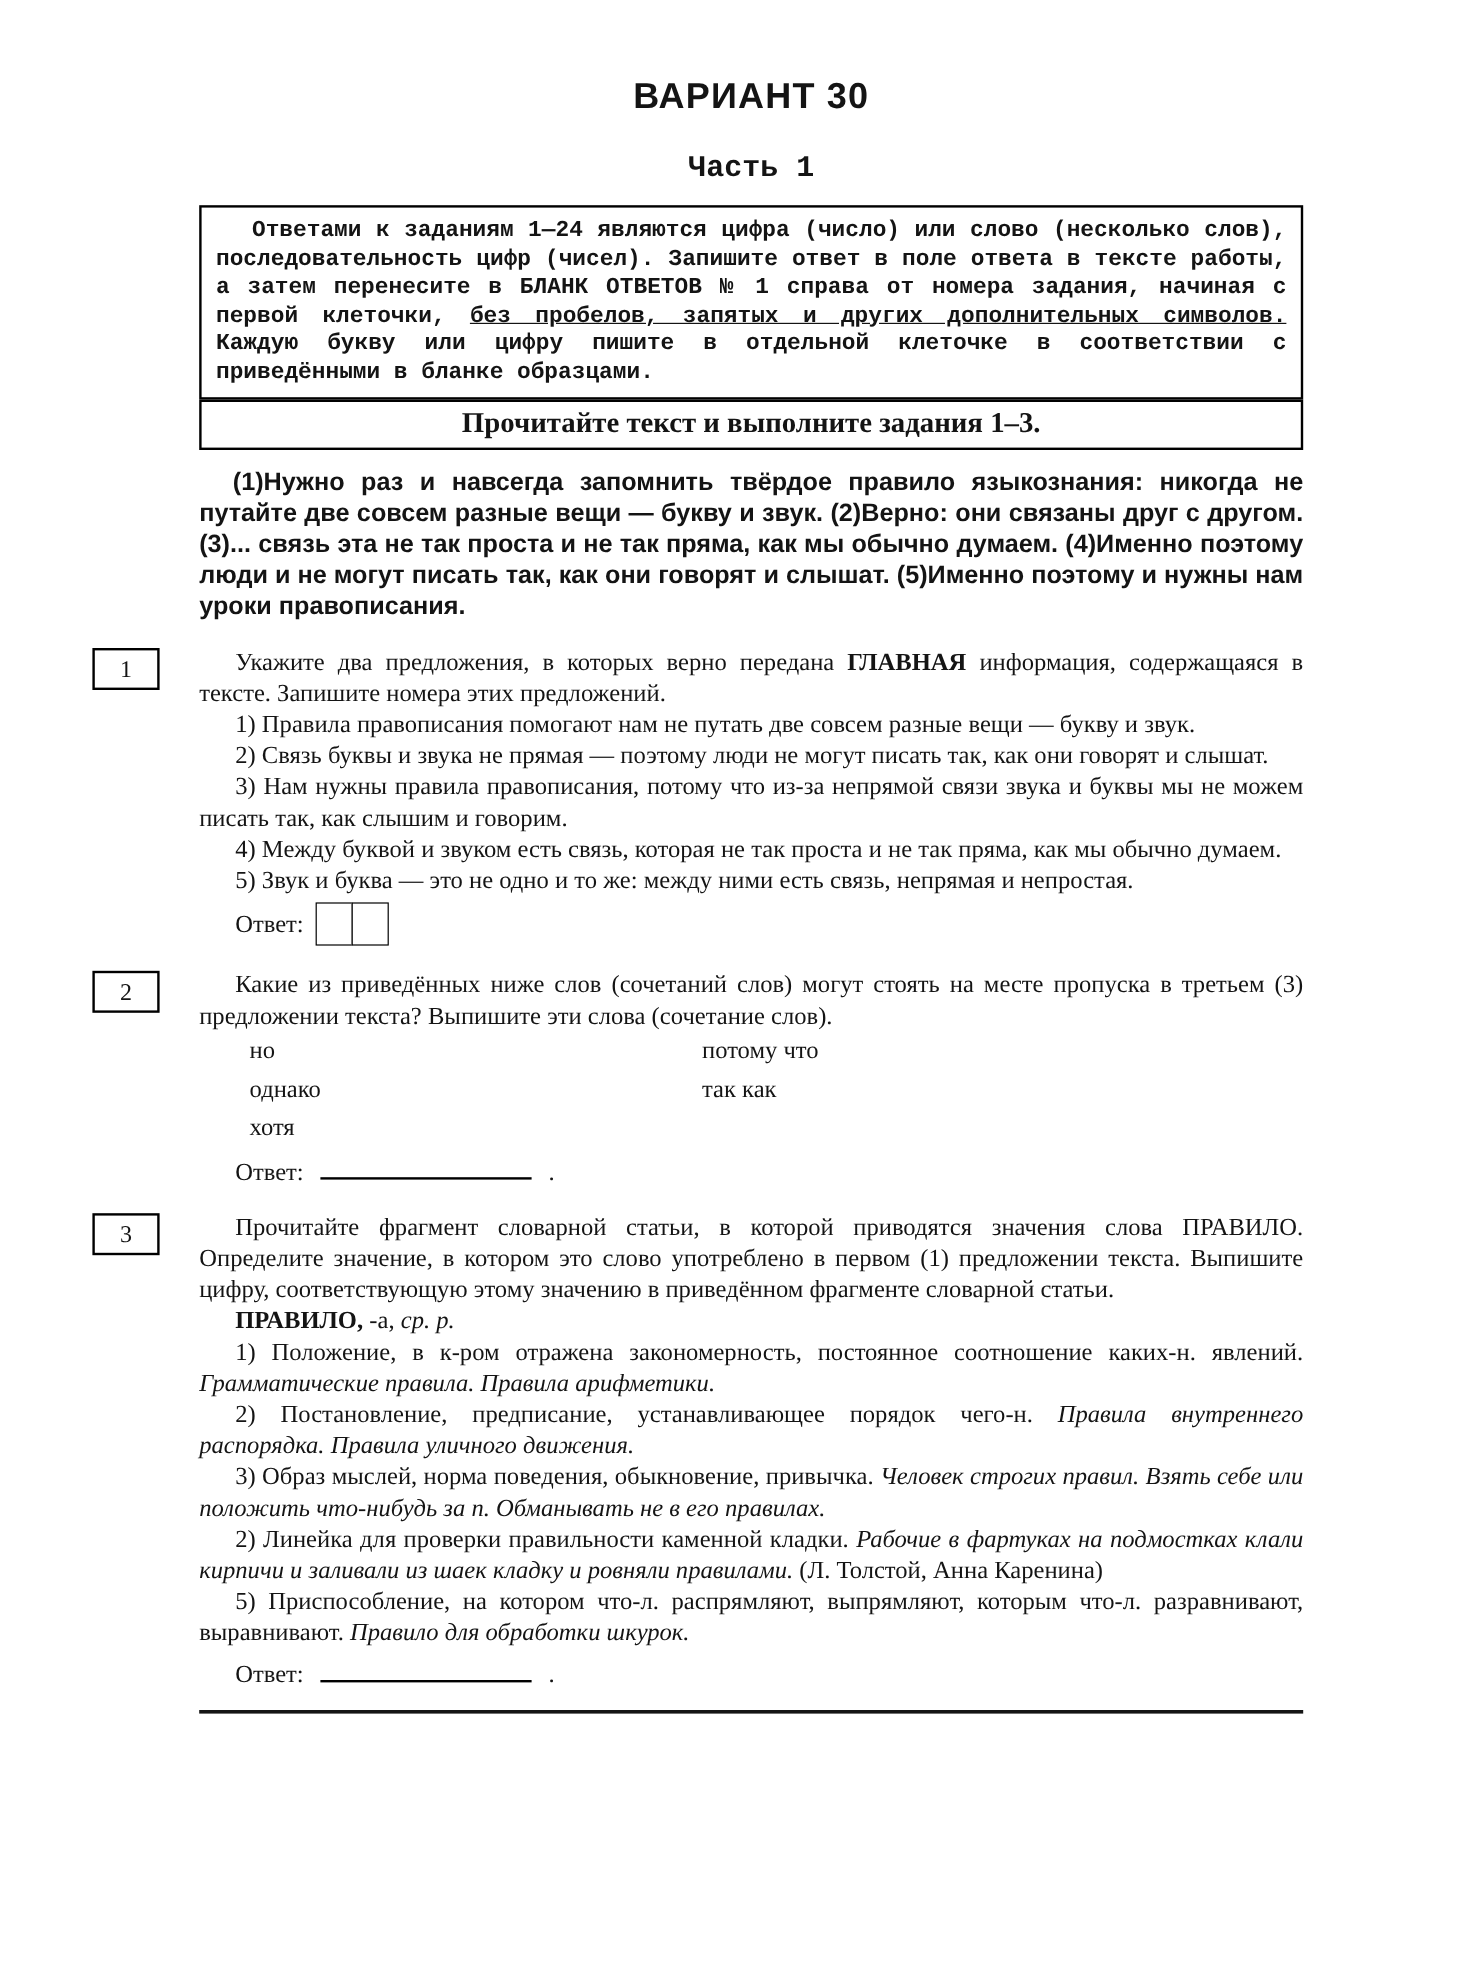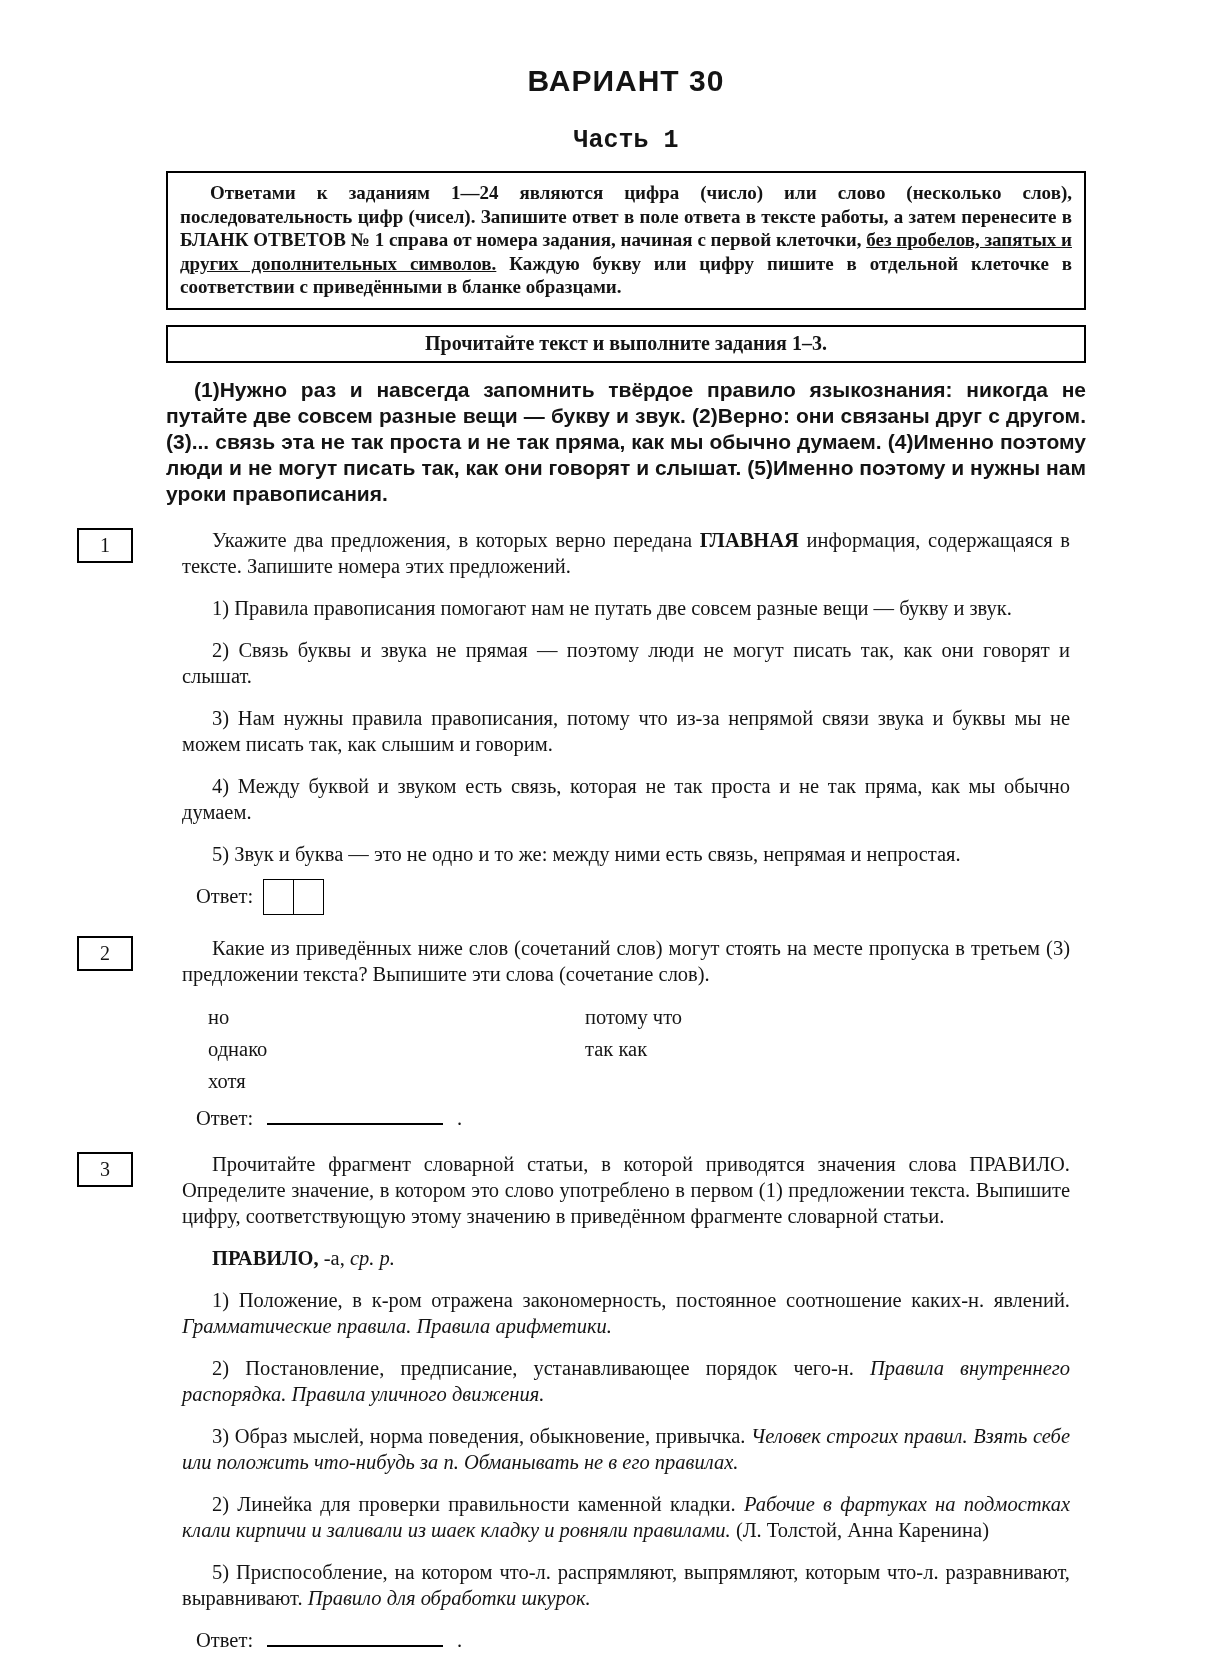--- a/index.html
+++ b/index.html
@@ -27,41 +27,41 @@
     font-weight:bold; font-size:25px;
     width:920px; margin-left:166px;
   }
 
   .instruction-box {
     border:2px solid #000;
     margin-top:16px;
     padding:8px 12px 9px 12px;
     font-weight:bold; font-size:19px; line-height:23.5px;
     text-align:justify;
+    font-family:Liberation Mono, monospace;
   }
   .instruction-box p { margin:0; text-indent:30px; }
   .u { text-decoration:underline; }
 
   .banner-box {
     border:2px solid #000;
-    margin-top:15px;
     padding:5px 10px 6px 10px;
     text-align:center;
-    font-weight:bold; font-size:20px;
+    font-weight:bold; font-size:24px;
   }
 
   .reading {
     margin:14px 0 0 0;
     font-family:"Liberation Sans", sans-serif;
     font-size:21px; line-height:26px;
     text-align:justify; text-indent:28px;font-weight:bold;
   }
 
   .task { position:relative; margin-top:20px; font-size:20.5px; line-height:26px; }
-  .task p { margin:16px; text-align:justify; text-indent:30px; }
+  .task p { margin:0; text-align:justify; text-indent:30px; }
   .task-num {
     position:absolute; left:-89px; top:1px;
     width:52px; height:31px;
     border:2px solid #000;
     display:flex; align-items:center; justify-content:center;
     font-size:20px; text-indent:0;
     background:#fff;
   }
   .bold { font-weight:bold; }
 

